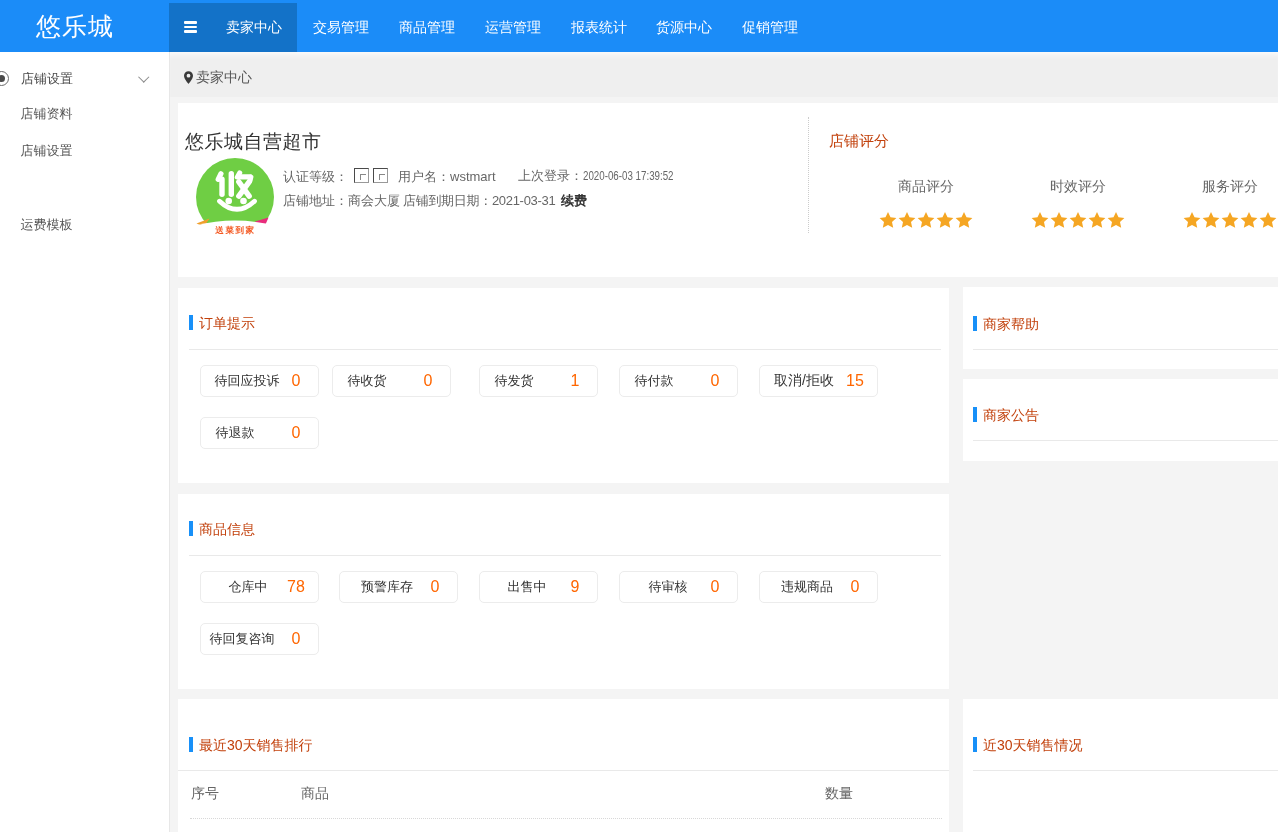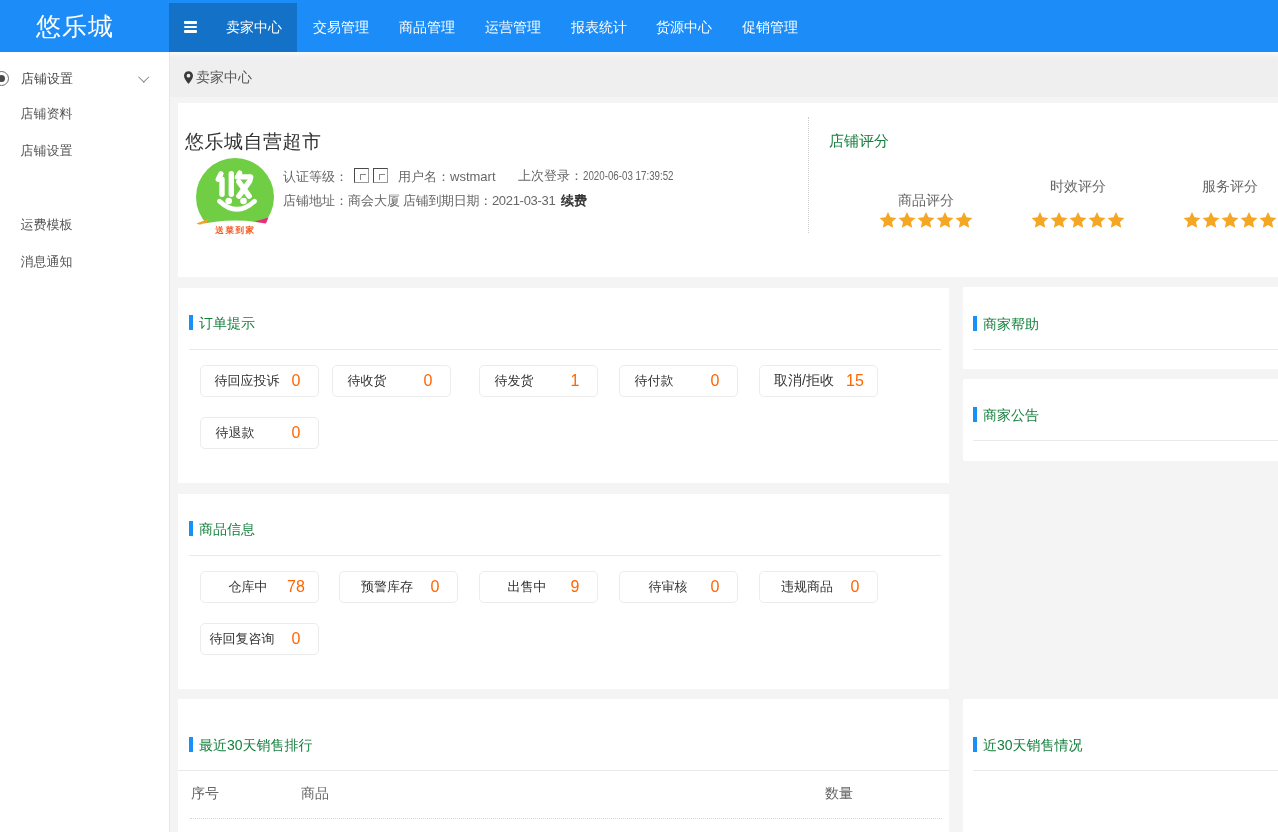--- a/index.html
+++ b/index.html
@@ -20,21 +20,21 @@
 .radio:after{content:"";position:absolute;left:50%;top:50%;width:7px;height:7px;margin:-3.5px 0 0 -3.5px;background:#4a4a4a;border-radius:50%}
 .chev{position:absolute;left:140px;top:50%;width:7.5px;height:7.5px;border-right:1.4px solid #8a8a8a;border-bottom:1.4px solid #8a8a8a}
 .chev.down{margin-top:-6px;transform:rotate(45deg)}
 .chev.left{margin-top:-4px;transform:rotate(135deg)}
 
 #mainbg{position:absolute;left:170px;top:52px;width:1108px;height:780px;background:#f4f4f4}
 #crumb{position:absolute;left:170px;top:52px;width:1108px;height:45px;background:#efefef;box-shadow:inset 0 6px 6px -4px rgba(255,255,255,.9)}
 #crumb span{position:absolute;left:26px;top:3px;line-height:45px;font-size:14px;color:#555}
 #crumb svg{position:absolute;left:14px;top:19px}
 .panel{position:absolute;background:#fff}
-.ptitle{position:absolute;font-size:14px;color:#15803d;white-space:nowrap}
+.ptitle{position:absolute;font-size:14px;color:#c2410c;white-space:nowrap}
 .pmark{position:absolute;width:4px;height:15px;background:#1890f8}
 .pline{position:absolute;height:0;border-top:1px solid #e9e9e9}
 
 .btn{position:absolute;width:119px;height:32px;background:#fff;border:1px solid #ececec;border-radius:5px}
 .btn .l{position:absolute;top:50%;transform:translate(-50%,-50%);font-size:13px;color:#333;white-space:nowrap}
 .btn .n{position:absolute;top:50%;transform:translate(-50%,-50%);font-size:16px;color:#f60}
 
 #shopname{position:absolute;left:7px;top:26px;font-size:19px;font-weight:500;color:#333;letter-spacing:0.5px}
 .info{position:absolute;font-size:13px;color:#666;white-space:nowrap}
 .imgbox{position:absolute;width:14.5px;height:14.5px;border:1px solid;border-color:#4a4a4a #999 #999 #4a4a4a}
@@ -70,23 +70,20 @@
       <i class="chev down"></i>
     </div>
   <div class="sitem sub" style="top:43px;height:37px">
       <span class="txt">店铺资料</span>
     </div>
   <div class="sitem sub" style="top:80px;height:37px">
       <span class="txt">店铺设置</span>
     </div>
   <div class="sitem sub" style="top:154px;height:37px">
       <span class="txt">运费模板</span>
-    </div>
-  <div class="sitem sub" style="top:191px;height:37px">
-      <span class="txt">消息通知</span>
     </div>
 </div>
 
 <div id="mainbg"></div>
 <div id="crumb">
   <svg width="9" height="13" viewBox="0 0 10 14">
       <path d="M5 0C2.2 0 0 2.2 0 5c0 3.7 5 9 5 9s5-5.3 5-9C10 2.2 7.8 0 5 0zm0 7.1A2.1 2.1 0 1 1 5 2.9a2.1 2.1 0 0 1 0 4.2z" fill="#3a3a3a"></path>
     </svg>
   <span>卖家中心</span>
 </div>
@@ -124,21 +121,21 @@
   <i class="imgbox" style="left:176px;top:65px"></i>
   <i class="imgbox" style="left:195px;top:65px"></i>
   <span class="info" style="left:220px;top:64.5px">用户名：wstmart</span>
   <span class="info" style="left:340px;top:64px">上次登录：<span style="display:inline-block;transform:scaleX(0.75);transform-origin:0 50%">2020-06-03 17:39:52</span></span>
   <span class="info" style="left:105px;top:89px">店铺地址：商会大厦</span>
   <span class="info" style="left:225px;top:89px;letter-spacing:-0.3px">店铺到期日期：2021-03-31</span>
   <span class="info" style="left:383px;top:89px;color:#333;font-weight:bold">续费</span>
 
   <div class="dotv" style="left:630px;top:14px;height:116px"></div>
   <div class="ptitle" style="left:651px;top:29px;font-size:15px">店铺评分</div>
-  <span class="rlabel" style="left:748px;top:89px">商品评分</span>
+  <span class="rlabel" style="left:748px;top:75px">商品评分</span>
   <span class="rlabel" style="left:900px;top:75px">时效评分</span>
   <span class="rlabel" style="left:1052px;top:75px">服务评分</span>
   <svg class="stars" style="left:748px;top:108px" width="95" height="19">
       <g transform="translate(0,0)">
         <polygon points="9.5,0.9 12.0,6.3 17.9,7.0 13.5,11.0 14.7,16.8 9.5,13.9 4.3,16.8 5.5,11.0 1.1,7.0 7.0,6.3" fill="#f5a623"></polygon>
       </g>
       <g transform="translate(19,0)">
         <polygon points="9.5,0.9 12.0,6.3 17.9,7.0 13.5,11.0 14.7,16.8 9.5,13.9 4.3,16.8 5.5,11.0 1.1,7.0 7.0,6.3" fill="#f5a623"></polygon>
       </g>
       <g transform="translate(38,0)">

